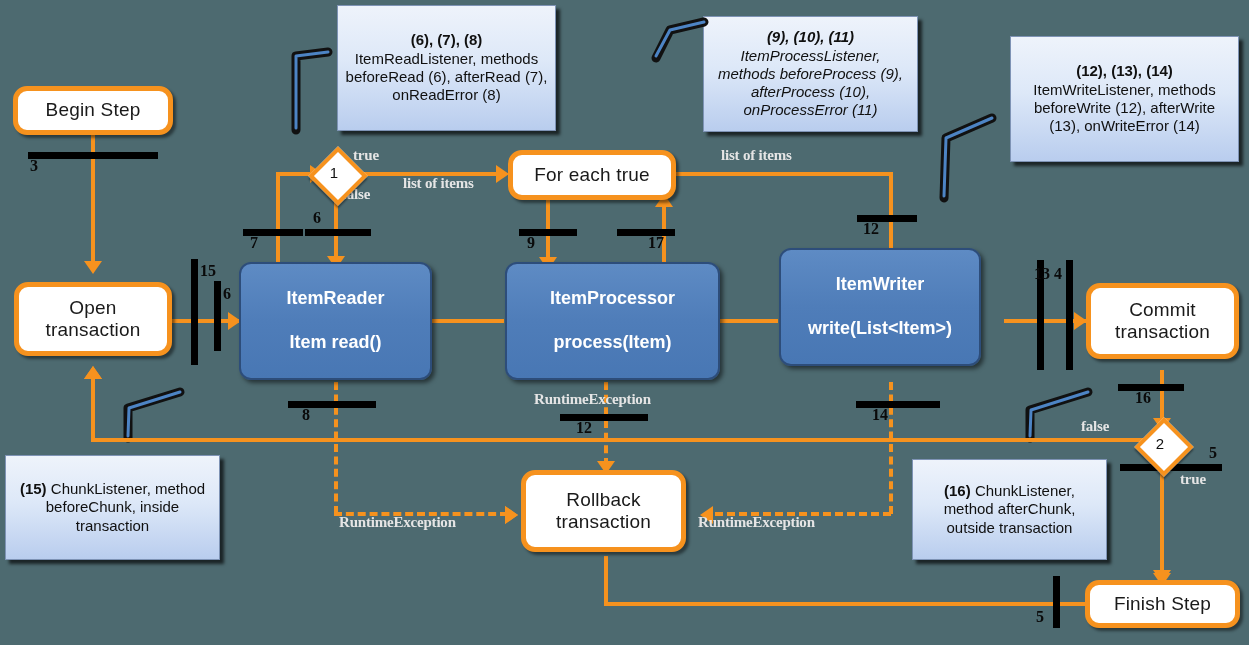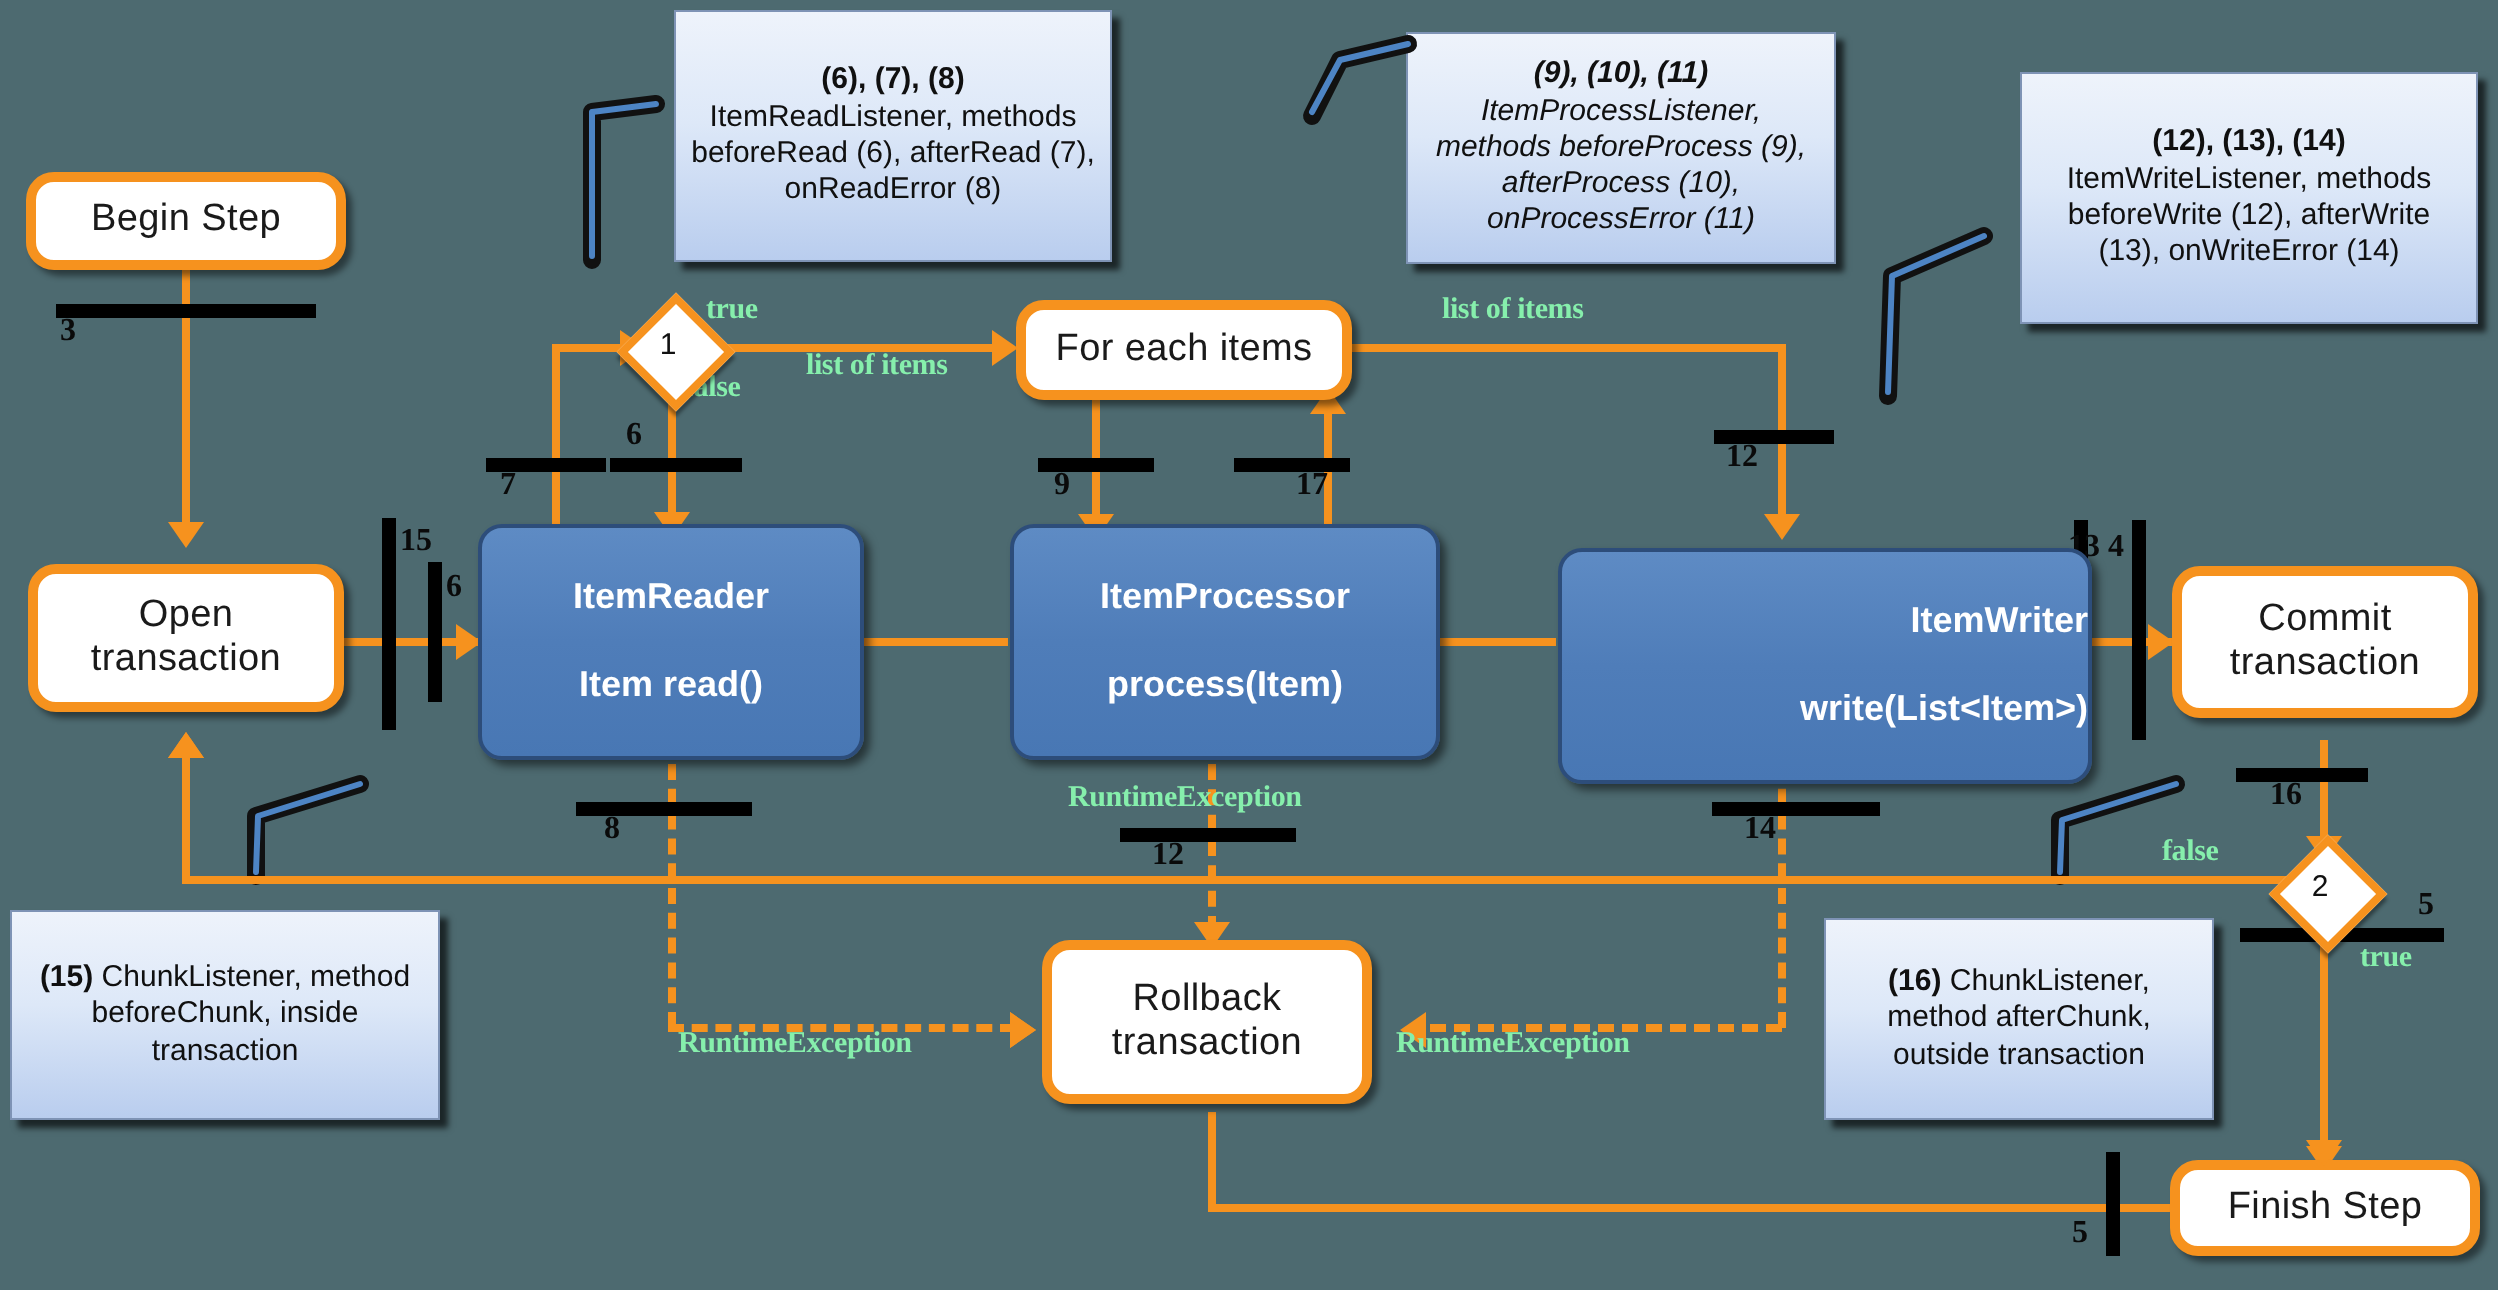--- a/index.html
+++ b/index.html
@@ -48,21 +48,21 @@
   .ar-d{border-left:9px solid transparent;border-right:9px solid transparent;border-top:13px solid #f6921e;}
   .ar-u{border-left:9px solid transparent;border-right:9px solid transparent;border-bottom:13px solid #f6921e;}
   .ar-r{border-top:9px solid transparent;border-bottom:9px solid transparent;border-left:13px solid #f6921e;}
   .ar-l{border-top:9px solid transparent;border-bottom:9px solid transparent;border-right:13px solid #f6921e;}
 
   
   .bar-h{background:#000000;height:7px;}
   .bar-v{background:#000000;width:7px;}
 
   
-  .lbl{color:#86efac;font-family:"Liberation Serif", serif;font-weight:bold;font-size:15px;
+  .lbl{color:#e5e5e5;font-family:"Liberation Serif", serif;font-weight:bold;font-size:15px;
        white-space:nowrap;letter-spacing:-.2px;}
   .num{color:#0a0a0a;font-family:"Liberation Serif", serif;font-weight:bold;font-size:16px;}
 
   
   .elbow{overflow:visible;}
 </style>
 </head>
 <body>
 
 <div id="stage">
@@ -245,21 +245,21 @@
   </div>
 
   <div class="abs onode" style="left:14px;top:282px;width:158px;height:74px;">
     <span>
       <span>Open</span><br>
       <span>transaction</span>
     </span>
   </div>
 
   <div class="abs onode" style="left:508px;top:150px;width:168px;height:50px;">
-    <span>For each items</span>
+    <span>For each true</span>
   </div>
 
   <div class="abs onode" style="left:1086px;top:283px;width:153px;height:76px;">
     <span>
       <span>Commit</span><br>
       <span>transaction</span>
     </span>
   </div>
 
   <div class="abs onode" style="left:521px;top:470px;width:165px;height:82px;">
@@ -276,21 +276,21 @@
   <div class="abs bnode" style="left:239px;top:262px;width:193px;height:118px;">
     <span>ItemReader</span>
     <span class="l2">Item read()</span>
   </div>
 
   <div class="abs bnode" style="left:505px;top:262px;width:215px;height:118px;">
     <span>ItemProcessor</span>
     <span class="l2">process(Item)</span>
   </div>
 
-  <div class="abs bnode" style="left:779px;top:274px;width:267px;height:118px;align-items:flex-end;">
+  <div class="abs bnode" style="left:779px;top:248px;width:202px;height:118px;">
     <span>ItemWriter</span>
     <span class="l2">write(List&lt;Item&gt;)</span>
   </div>
 
   <div class="abs" style="left:317px;top:155px;width:34px;height:34px;">
     <div class="diamond"></div>
     <div class="dlabel" style="left:0;top:0;">1</div>
   </div>
 
   <div class="abs" style="left:1143px;top:426px;width:34px;height:34px;">

